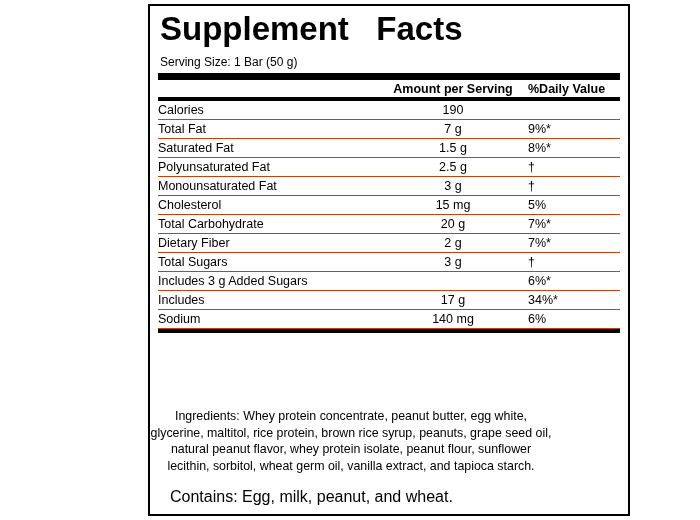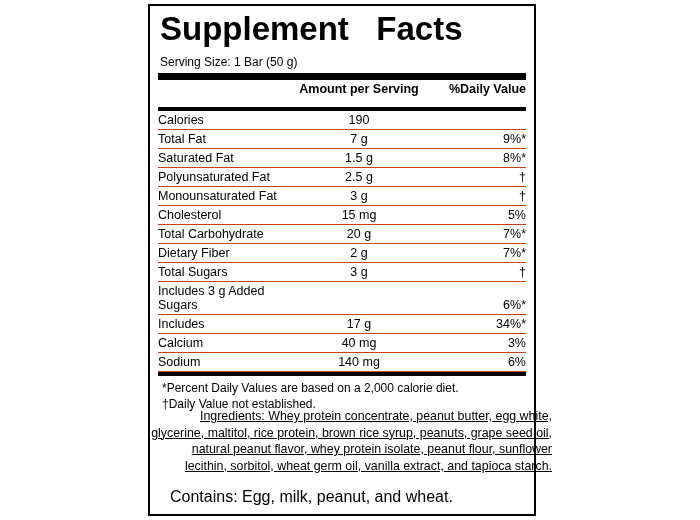--- a/index.html
+++ b/index.html
@@ -11,21 +11,21 @@
     height: 520px;
     background: #ffffff;
     font-family: "Liberation Sans", sans-serif;
     color: #000000;
     overflow: hidden;
   }
   #panel {
     position: absolute;
     left: 148px;
     top: 4px;
-    width: 388px;
+    width: 482px;
     height: 512px;
     border: 2px solid #000000;
     box-sizing: border-box;
     background: #ffffff;
     padding: 0 8px;
   }
   .title {
     font-size: 33px;
     font-weight: bold;
     letter-spacing: 0px;
@@ -55,33 +55,33 @@
     font-size: 12.5px;
   }
   table.facts td {
     padding: 2px 0 2px 0;
     vertical-align: bottom;
     border-bottom: 1px solid #c2410c;
   }
   table.facts tr.headrow td {
     border-bottom: none;
     font-weight: bold;
-    padding-bottom: 11px;
+    padding-bottom: 1px;
     padding-top: 2px;
   }
   td.c-name {
     text-align: left;
     padding-left: 4px;
   }
   td.c-amt {
     text-align: center;
     width: 150px;
   }
   td.c-dv {
-    text-align: right;
+    text-align: left;
     width: 92px;
     padding-right: 4px;
   }
   .indent1 { padding-left: 16px; }
   .indent2 { padding-left: 28px; }
   tr.last td { border-bottom: none; }
   .footnotes {
     font-size: 12px;
     line-height: 1.35;
     padding: 4px 2px 0 4px;
@@ -91,22 +91,21 @@
     left: 148px;
     top: 404px;
     width: 406px;
     box-sizing: border-box;
     padding: 0 2px;
   }
   .ingredients {
     font-size: 12.4px;
     line-height: 1.33;
     margin-top: 4px;
-    text-align: right;
-    text-decoration: underline;
+    text-align: center;
   }
   .contains {
     font-size: 16px;
     margin-top: 14px;
     margin-left: 20px;
   }
   .code {
     font-size: 12.4px;
     margin-top: 16px;
   }
@@ -180,35 +179,26 @@
           <td class="c-name indent2">Includes 3 g Added Sugars</td>
           <td class="c-amt"></td>
           <td class="c-dv">6%*</td>
         </tr>
         <tr>
           <td class="c-name">Includes</td>
           <td class="c-amt">17 g</td>
           <td class="c-dv">34%*</td>
         </tr>
         <tr>
-          <td class="c-name">Calcium</td>
-          <td class="c-amt">40 mg</td>
-          <td class="c-dv">3%</td>
-        </tr>
-        <tr>
           <td class="c-name">Sodium</td>
           <td class="c-amt">140 mg</td>
           <td class="c-dv">6%</td>
         </tr>
       </tbody>
   </table>
   <div class="rule-med"></div>
-  <div class="footnotes">
-    <div>*Percent Daily Values are based on a 2,000 calorie diet.</div>
-    <div>†Daily Value not established.</div>
-  </div>
 </div>
 
 <div class="below">
   <div class="ingredients">Ingredients: Whey protein concentrate, peanut butter, egg white, glycerine, maltitol, rice protein, brown rice syrup, peanuts, grape seed oil, natural peanut flavor, whey protein isolate, peanut flour, sunflower lecithin, sorbitol, wheat germ oil, vanilla extract, and tapioca starch.</div>
   <div class="contains">Contains: Egg, milk, peanut, and wheat.</div>
   <div class="code">09</div>
 </div>
 
 </body></html>

